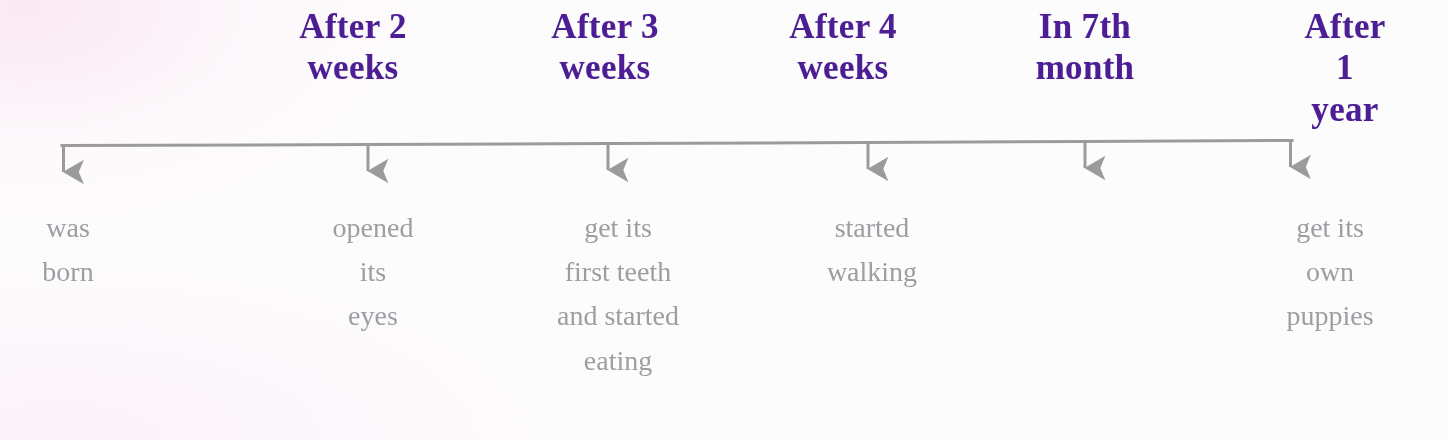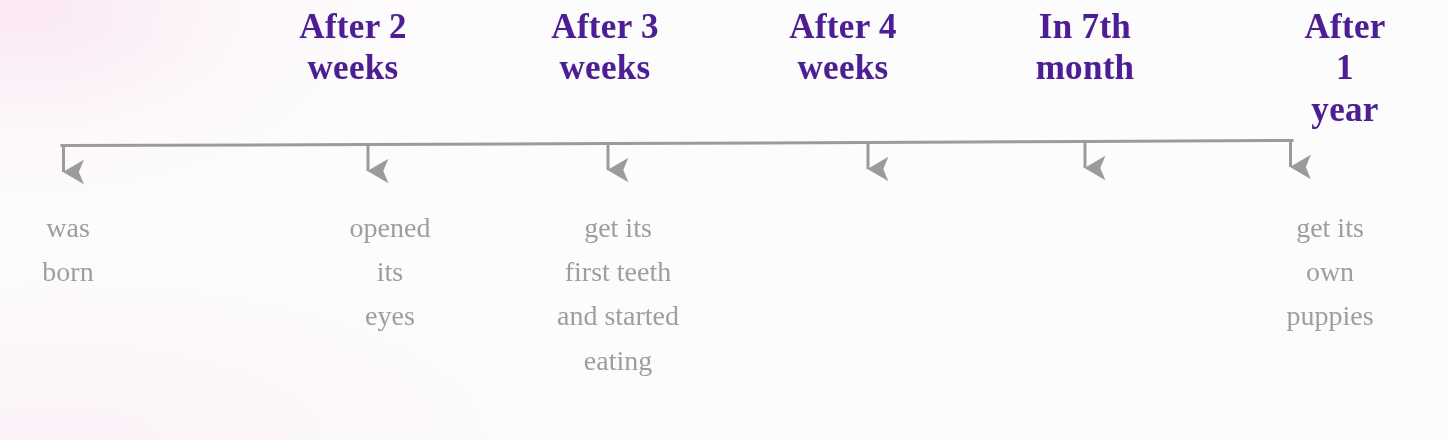--- a/index.html
+++ b/index.html
@@ -113,28 +113,30 @@
     <line x1="368" y1="144" x2="368" y2="171" stroke="#9b9b9e" stroke-width="3" marker-end="url(#arrowhead)"></line>
     <line x1="608" y1="143" x2="608" y2="170" stroke="#9b9b9e" stroke-width="3" marker-end="url(#arrowhead)"></line>
     <line x1="868" y1="142" x2="868" y2="169" stroke="#9b9b9e" stroke-width="3" marker-end="url(#arrowhead)"></line>
     <line x1="1085" y1="141" x2="1085" y2="168" stroke="#9b9b9e" stroke-width="3" marker-end="url(#arrowhead)"></line>
     <line x1="1290.5" y1="140" x2="1290.5" y2="167" stroke="#9b9b9e" stroke-width="3" marker-end="url(#arrowhead)"></line>
   </svg>
 
   <div class="body-cell" style="left:68px;">was
 born</div>
 
-  <div class="body-cell" style="left:373px;margin-left:17px;">opened
+  <div class="body-cell" style="left:373px;">opened
 its
 eyes</div>
 
   <div class="body-cell" style="left:618px;">get its
 first teeth
 and started
 eating</div>
 
+  <div class="body-cell" style="left:872px;">started
+walking</div>
 
 
   <div class="body-cell" style="left:1330px;">get its
 own
 puppies</div>
 
 </div>
 
 </body></html>

